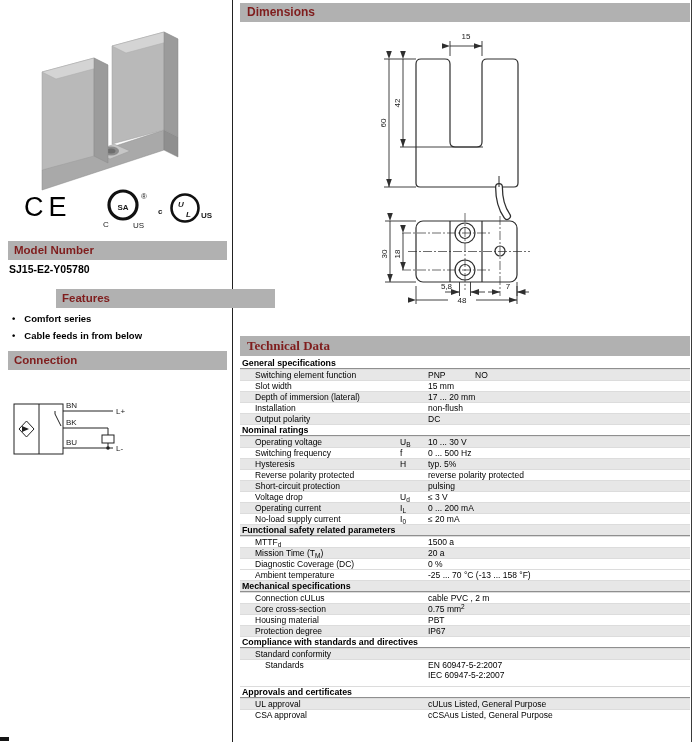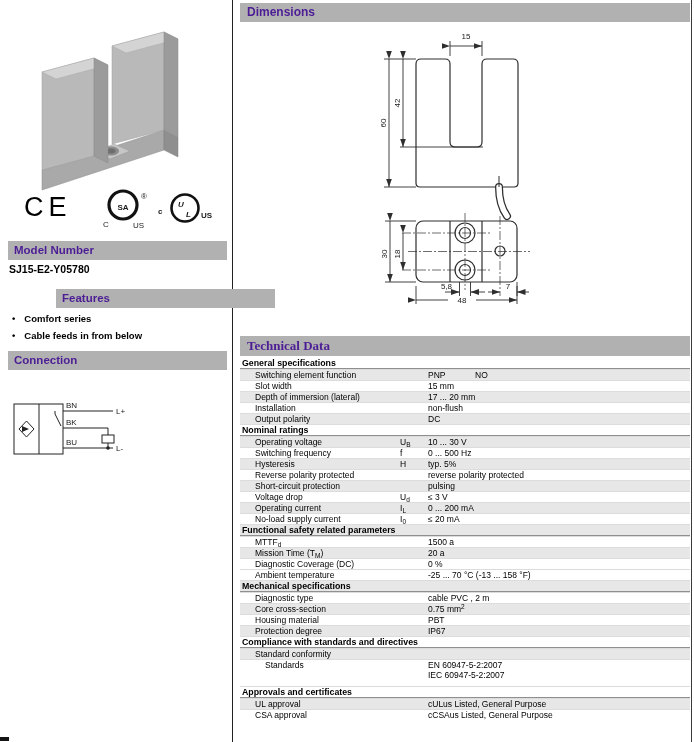--- a/index.html
+++ b/index.html
@@ -1,20 +1,20 @@
 <!DOCTYPE html>
 <html style="--bar: #b1b1b1; --shade: #e7e7e7;"><head>
 <meta charset="utf-8">
 <style>
   :root{ --bar:#b1b1b1; --shade:#e7e7e7; }
   html,body{margin:0;padding:0;}
   body{width:694px;height:742px;position:relative;background:#fff;color:#000;
        font-family:"Liberation Sans",sans-serif;overflow:hidden;}
   .abs{position:absolute;}
-  .bar{background:var(--bar);font-weight:bold;color:#4c1d95;}
+  .bar{background:var(--bar);font-weight:bold;color:#7f1d1d;}
   .bar-left{width:219px;height:19px;line-height:19px;padding-left:6px;font-size:11.5px;box-sizing:border-box;}
   .bar-right{width:450px;box-sizing:border-box;}
   .divider{background:#222;}
   svg text{font-family:"Liberation Sans",sans-serif;font-size:8px;fill:#1a1a1a;}
   svg .dimtxt{font-size:8px;}
   
   #tech-table{position:absolute;left:240px;top:358px;width:450px;}
   .td-row{display:grid;grid-template-columns:160px 28px 1fr;position:relative;
           font-size:8.5px;line-height:10px;min-height:11px;box-sizing:border-box;
           border-top:1px solid #dcdcdc;align-items:start;}
@@ -283,21 +283,21 @@
       <span class="sym"></span>
       <span class="val">0 %</span>
     </div>
     <div class="td-row data">
       <span class="lbl">Ambient temperature</span>
       <span class="sym"></span>
       <span class="val">-25 ... 70 °C (-13 ... 158 °F)</span>
     </div>
     <div class="td-row section shaded">Mechanical specifications</div>
     <div class="td-row data">
-      <span class="lbl">Diagnostic type</span>
+      <span class="lbl">Connection cULus</span>
       <span class="sym"></span>
       <span class="val">cable PVC , 2 m</span>
     </div>
     <div class="td-row data shaded">
       <span class="lbl">Core cross-section</span>
       <span class="sym"></span>
       <span class="val">0.75 mm<sup>2</sup></span>
     </div>
     <div class="td-row data">
       <span class="lbl">Housing material</span>

